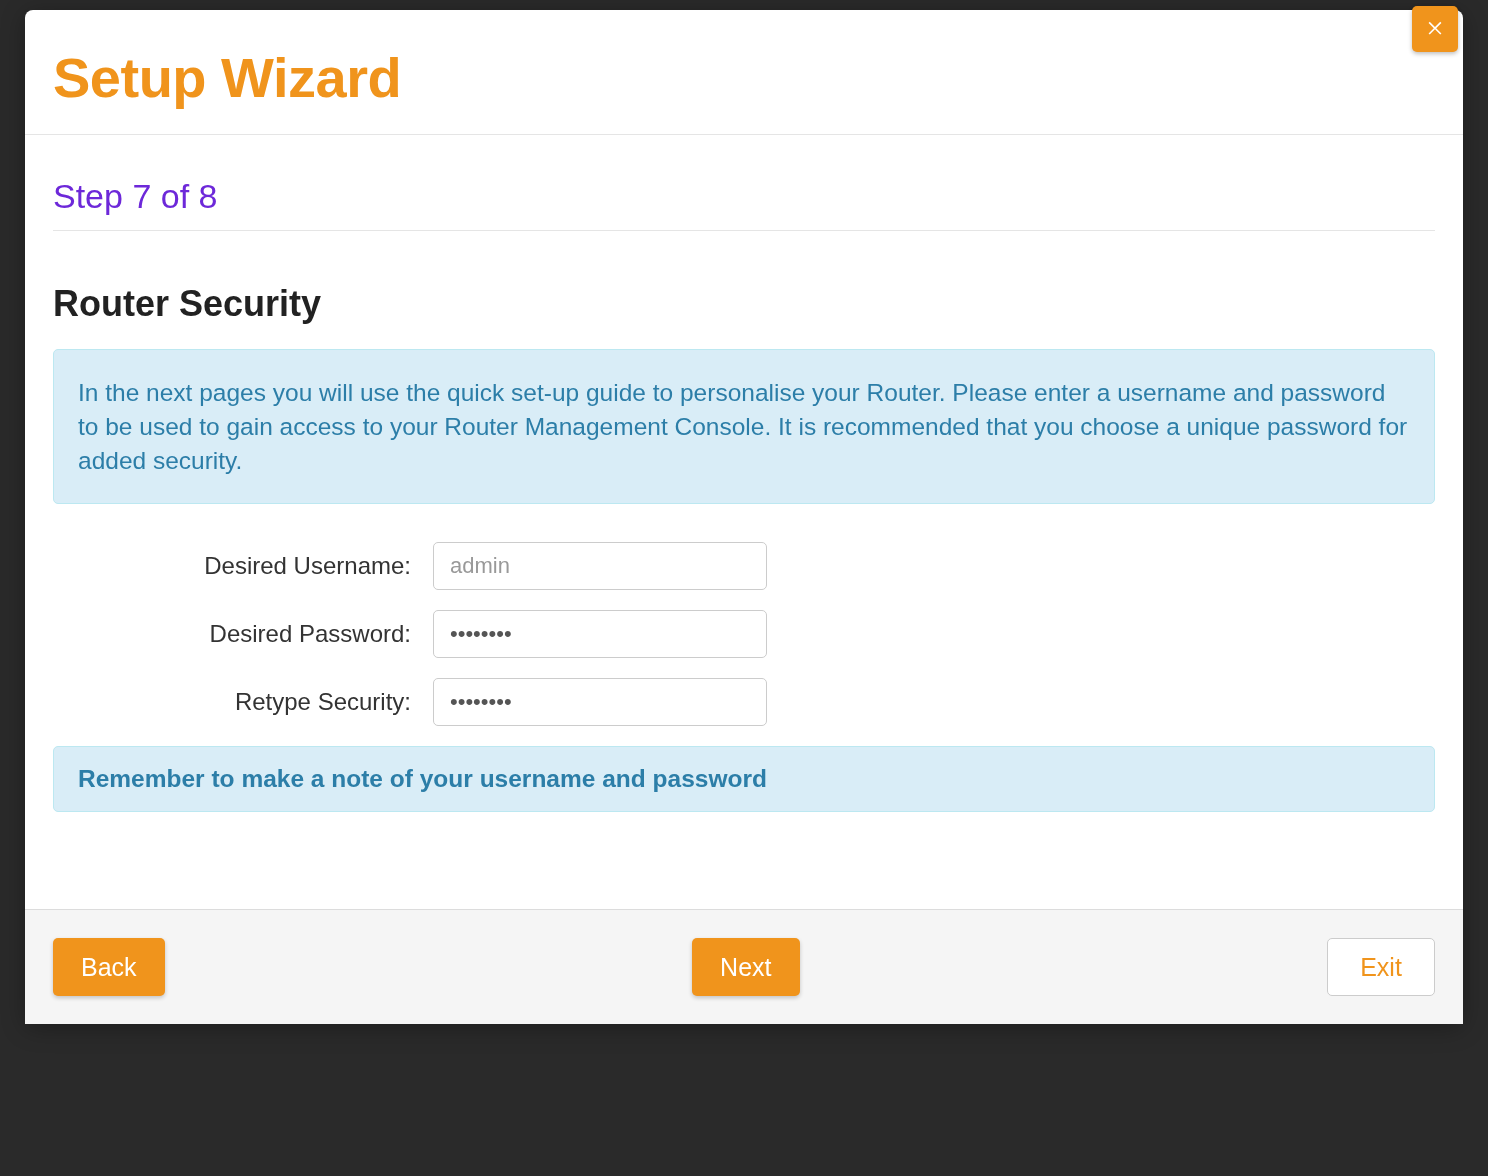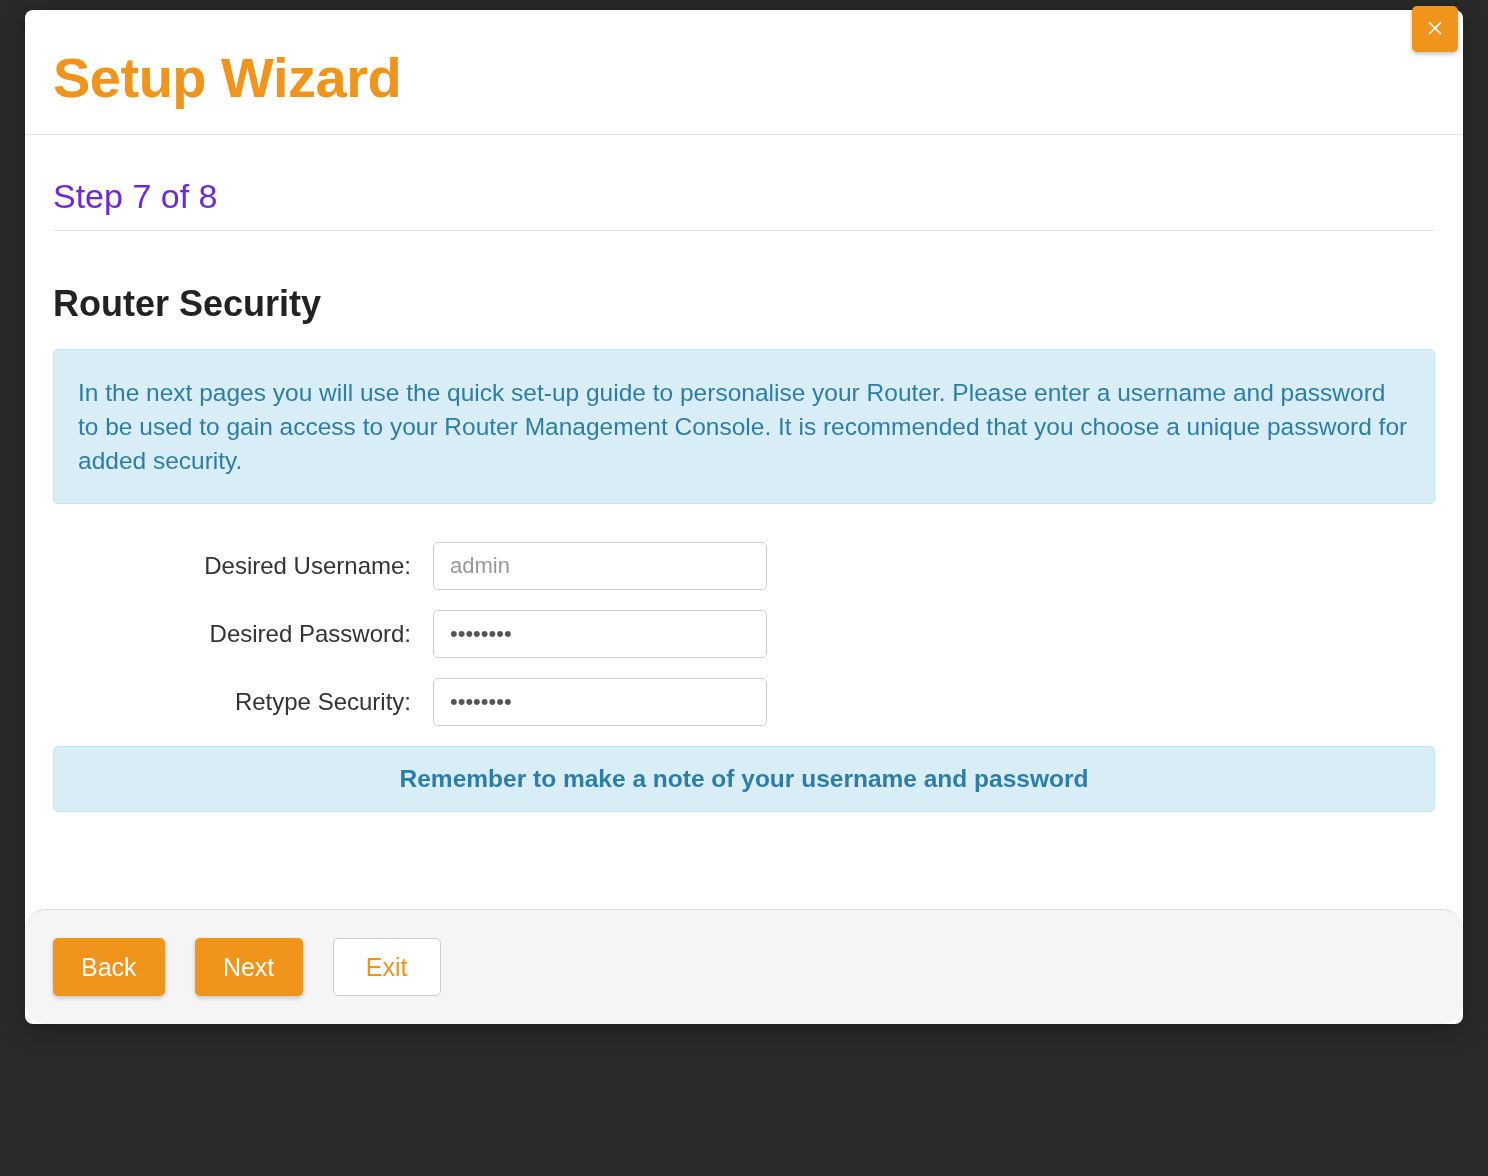--- a/index.html
+++ b/index.html
@@ -104,30 +104,28 @@
     .form-input::placeholder { color: #999; }
     .reminder-box {
       background: #d9edf7;
       border: 1px solid #bce8f1;
       border-radius: 5px;
       padding: 18px 24px;
       color: #2c7ea8;
       font-size: 24.5px;
       font-weight: 700;
       margin-top: 16px;
-      text-align: center;
     }
     .modal-footer {
       background: #f5f5f5;
       border-top: 1px solid #dcdcdc;
       padding: 28px;
       display: flex;
-      justify-content: flex-start;
+      justify-content: space-between;
       gap: 30px;
-      border-radius: 21px;
     }
     .btn {
       min-width: 108px;
       height: 58px;
       padding: 0 28px;
       border-radius: 5px;
       font-size: 25px;
       font-weight: 400;
       cursor: pointer;
       border: none;

